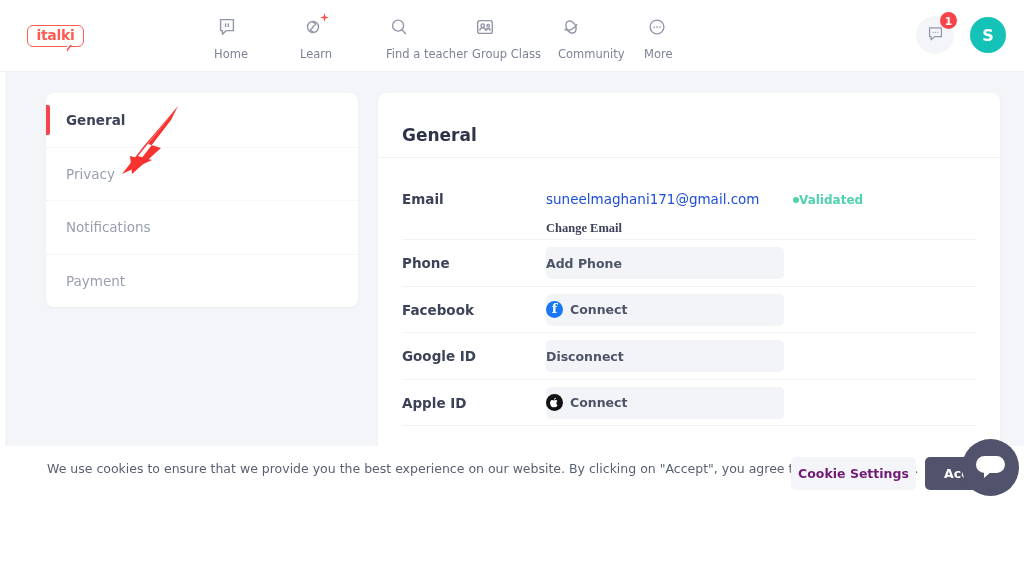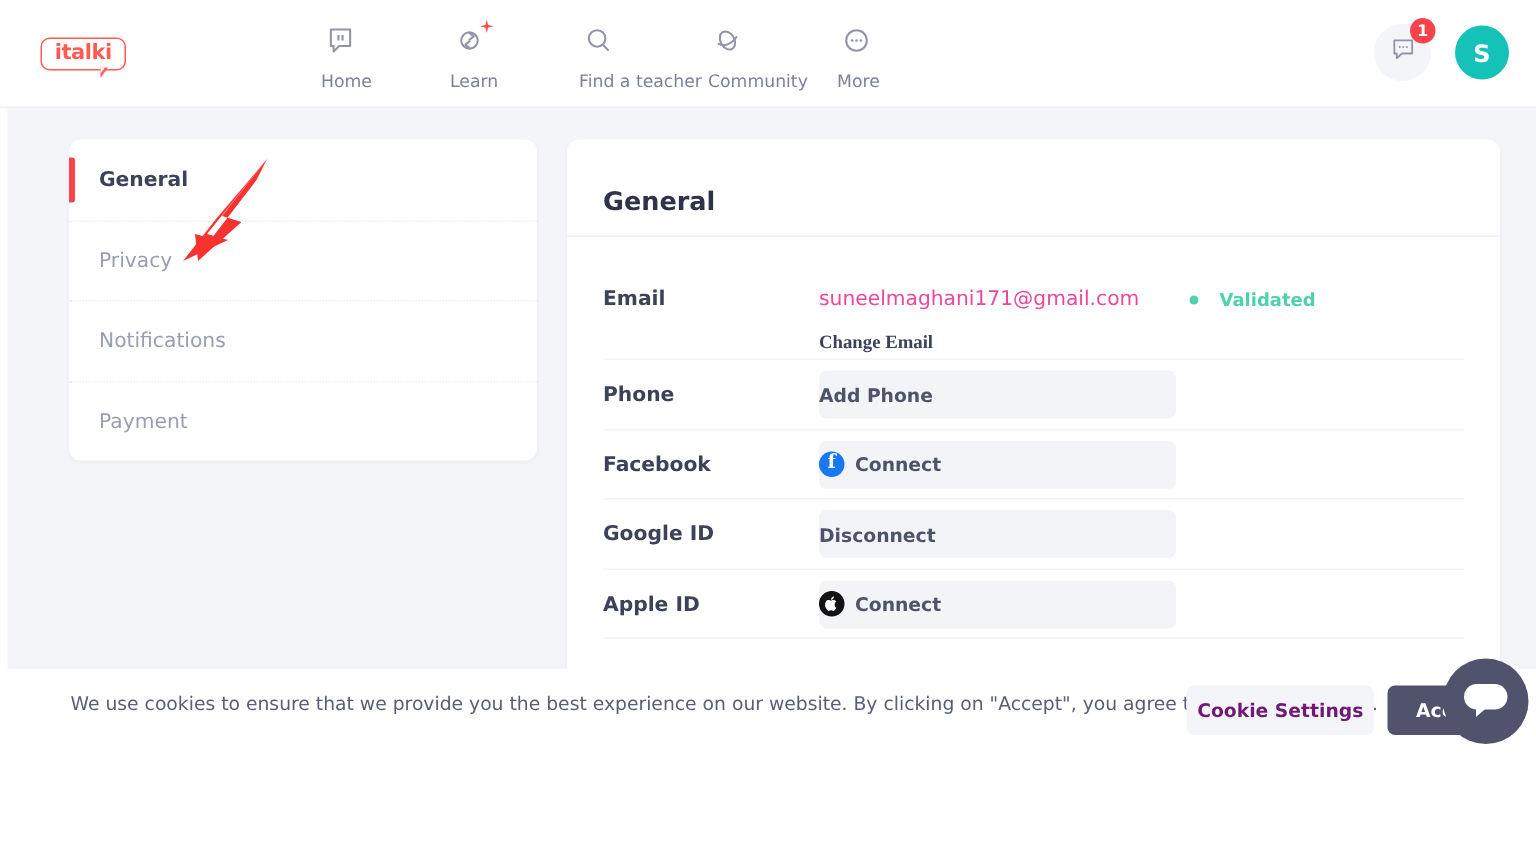--- a/index.html
+++ b/index.html
@@ -171,26 +171,26 @@
     height: 46.5px;
     display: flex; align-items: center;
   }
   .row-label {
     position: absolute; left: 24px;
     font-size: 13.5px; font-weight: bold; color: #3c4257;
     font-family: "DejaVu Sans", sans-serif;
   }
   .row-value {
     position: absolute; left: 168px;
-    font-size: 13.5px; color: #ec4899;
+    font-size: 13.5px; color: #1d4ed8;
     font-family: "DejaVu Sans", sans-serif;
   }
   .row-badge {
     position: absolute; left: 415px;
-    display: flex; align-items: center; gap: 14px;
+    display: flex; align-items: center; gap: 0;
     font-size: 12px; color: #4fd1ae; font-weight: bold;
     font-family: "DejaVu Sans", sans-serif;
   }
   .badge-dot {
     width: 6px; height: 6px; border-radius: 50%; background: #4fd1ae;
   }
   .row-link {
     position: absolute; left: 168px;
     font-size: 12.5px; font-weight: bold; color: #3c4257;
     cursor: pointer;
@@ -320,20 +320,32 @@
       <div class="nav-item">
         <span class="ico">
           <svg width="22" height="22" viewBox="0 0 24 24" fill="none" stroke="#9095a8" stroke-width="1.5">
             <circle cx="11" cy="10.5" r="6"></circle>
               <line x1="15.4" y1="15.2" x2="19" y2="19" stroke-linecap="round"></line>
           </svg>
         </span>
         <span class="lbl">Find a teacher</span>
       </div>
 
+      <div class="nav-item">
+        <span class="ico">
+          <svg width="22" height="22" viewBox="0 0 24 24" fill="none" stroke="#9095a8" stroke-width="1.5">
+            <rect x="4" y="5" width="16" height="14" rx="2.5"></rect>
+            <circle cx="9.5" cy="10.5" r="1.9"></circle>
+            <path d="M6.3 16c0-1.9 1.5-3 3.2-3s3.2 1.1 3.2 3"></path>
+            <circle cx="15.5" cy="10.5" r="1.4"></circle>
+            <path d="M13.4 16c0-1.5 1-2.4 2.1-2.4s2.1.9 2.1 2.4"></path>
+          </svg>
+        </span>
+        <span class="lbl">Group Class</span>
+      </div>
 
       <div class="nav-item">
         <span class="ico">
           <svg width="22" height="22" viewBox="0 0 24 24" fill="none" stroke="#9095a8" stroke-width="1.5">
             <ellipse cx="12" cy="12" rx="5" ry="7" transform="rotate(-30 12 12)"></ellipse>
             <path d="M5.5 14.5 C9 16.5 15 15 18.5 9.5" stroke-linecap="round"></path>
           </svg>
         </span>
         <span class="lbl">Community</span>
       </div>

